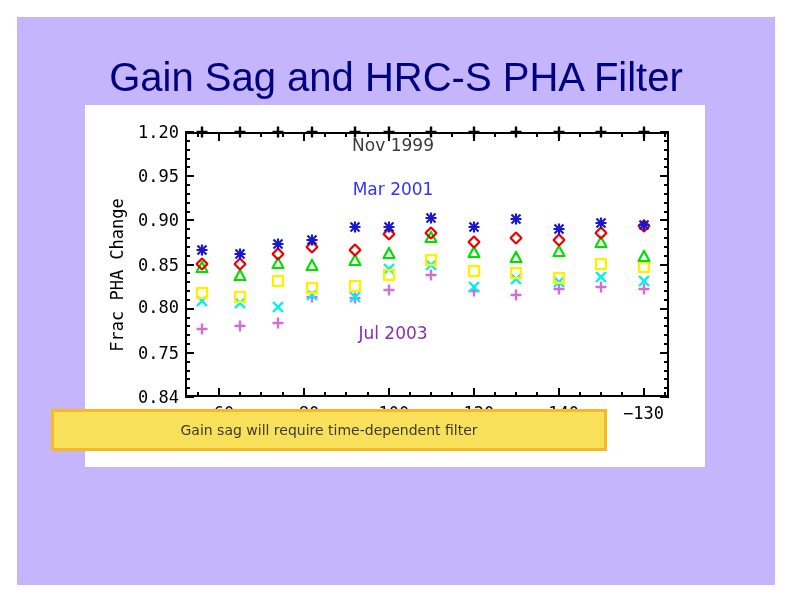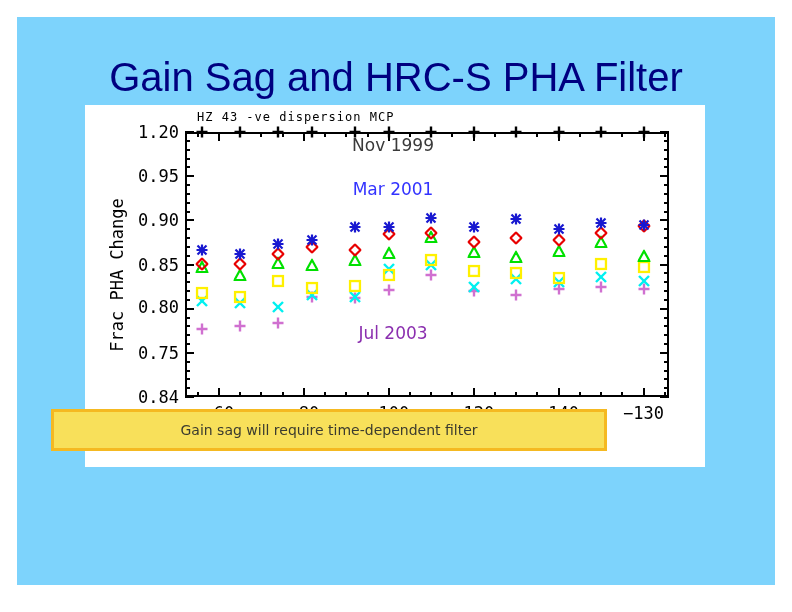--- a/index.html
+++ b/index.html
@@ -13,21 +13,21 @@
     font-family: "Liberation Sans", sans-serif;
     overflow: hidden;
   }
 
   #slide {
     position: absolute;
     left: 17px;
     top: 17px;
     width: 758px;
     height: 568px;
-    background: #7dd3fc;
+    background: #c4b5fd;
   }
 
   
   #title {
     position: absolute;
     left: 0;
     top: 38px;
     width: 758px;
     text-align: center;
     color: #000080;
@@ -178,21 +178,20 @@
 </head>
 <body>
 
 <div id="slide">
 
   <div id="title">Gain Sag and HRC-S PHA Filter</div>
 
   <div id="panel">
     <div id="plot">
 
-      <div class="plt-text" id="chart-subtitle">HZ 43   -ve dispersion MCP</div>
 
       <div id="frame"></div>
 
       <div id="ylabels">
           <div class="ytick-label" style="top: 292px;">0.84</div>
           <div class="ytick-label" style="top: 247.833px;">0.75</div>
           <div class="ytick-label" style="top: 202px;">0.80</div>
           <div class="ytick-label" style="top: 159.5px;">0.85</div>
           <div class="ytick-label" style="top: 115.333px;">0.90</div>
           <div class="ytick-label" style="top: 71.1667px;">0.95</div>

